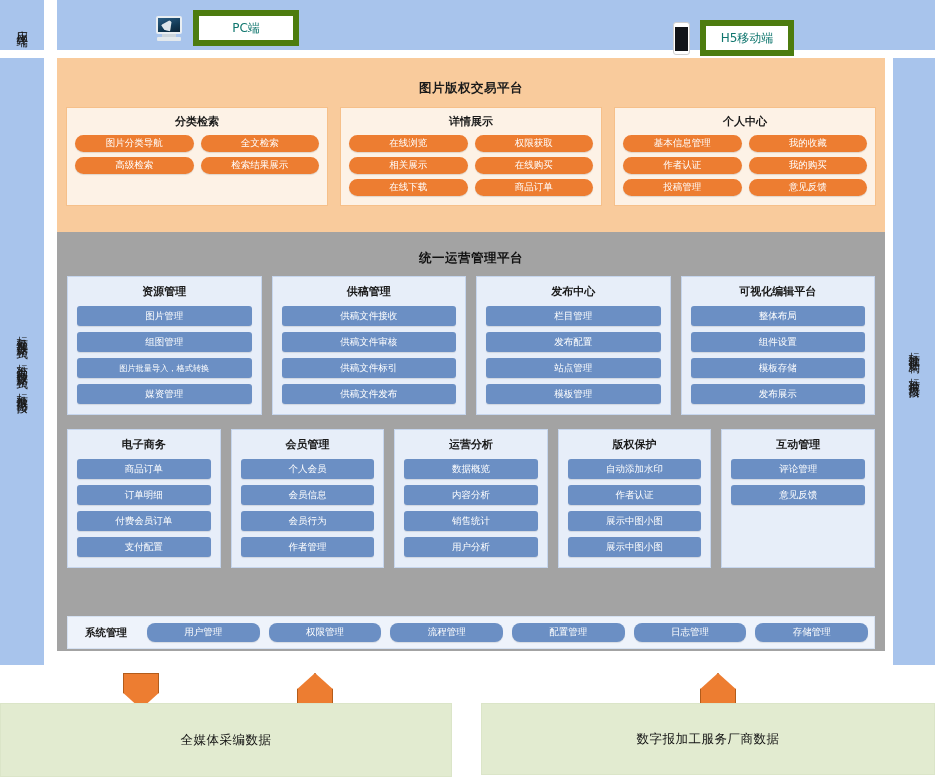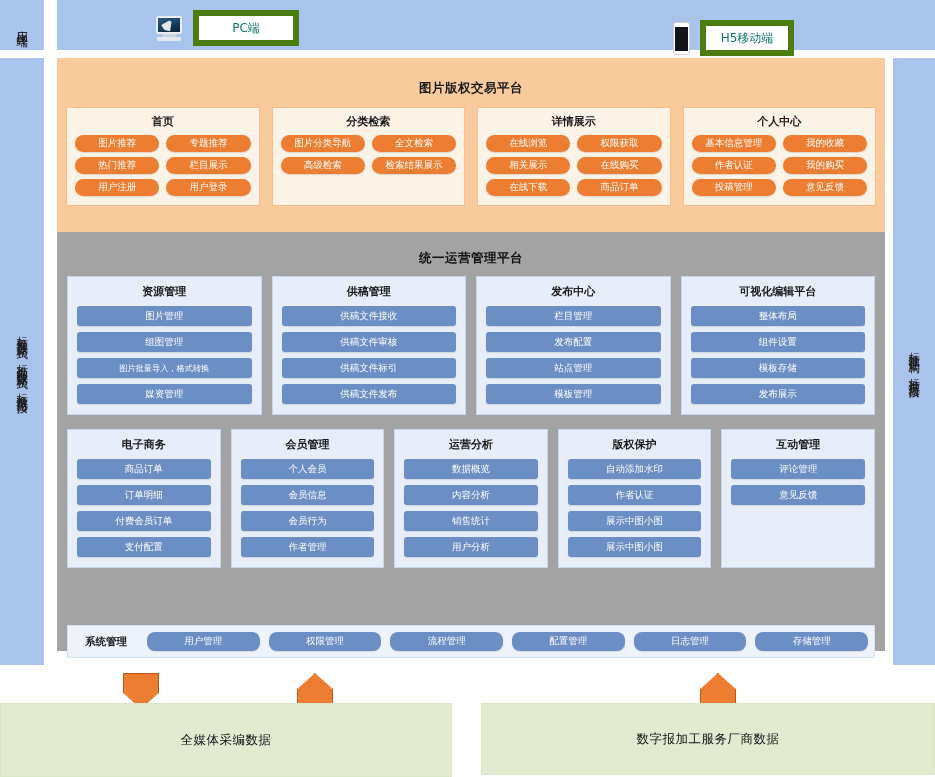--- a/index.html
+++ b/index.html
@@ -207,21 +207,20 @@
     position: absolute;
     left: 67px; top: 616px;
     width: 808px; height: 33px;
     background: #eef3fb;
     border: 1px solid #d5e1f2;
     box-sizing: border-box;
     display: flex;
     align-items: center;
     padding: 0 6px;
     gap: 9px;
-    margin-top: 9px;
   }
   #system-management .sys-label {
     font-size: 10.5px;
     font-weight: bold;
     color: #1a1a1a;
     width: 64px;
     text-align: center;
     flex: none;
   }
   #system-management .pill-blue {
@@ -287,31 +286,20 @@
     <div class="terminal-box" style="width:82px;">
       <span>H5移动端</span>
     </div>
   </div>
 </div>
 
 <div id="trading-platform">
   <div class="panel-title">图片版权交易平台</div>
   <div class="orange-groups">
 
-    <div class="orange-group">
-      <div class="group-title">首页</div>
-      <div class="orange-grid">
-        <div class="pill-orange">图片推荐</div>
-        <div class="pill-orange">专题推荐</div>
-        <div class="pill-orange">热门推荐</div>
-        <div class="pill-orange">栏目展示</div>
-        <div class="pill-orange">用户注册</div>
-        <div class="pill-orange">用户登录</div>
-      </div>
-    </div>
 
     <div class="orange-group">
       <div class="group-title">分类检索</div>
       <div class="orange-grid">
         <div class="pill-orange">图片分类导航</div>
         <div class="pill-orange">全文检索</div>
         <div class="pill-orange">高级检索</div>
         <div class="pill-orange">检索结果展示</div>
       </div>
     </div>

